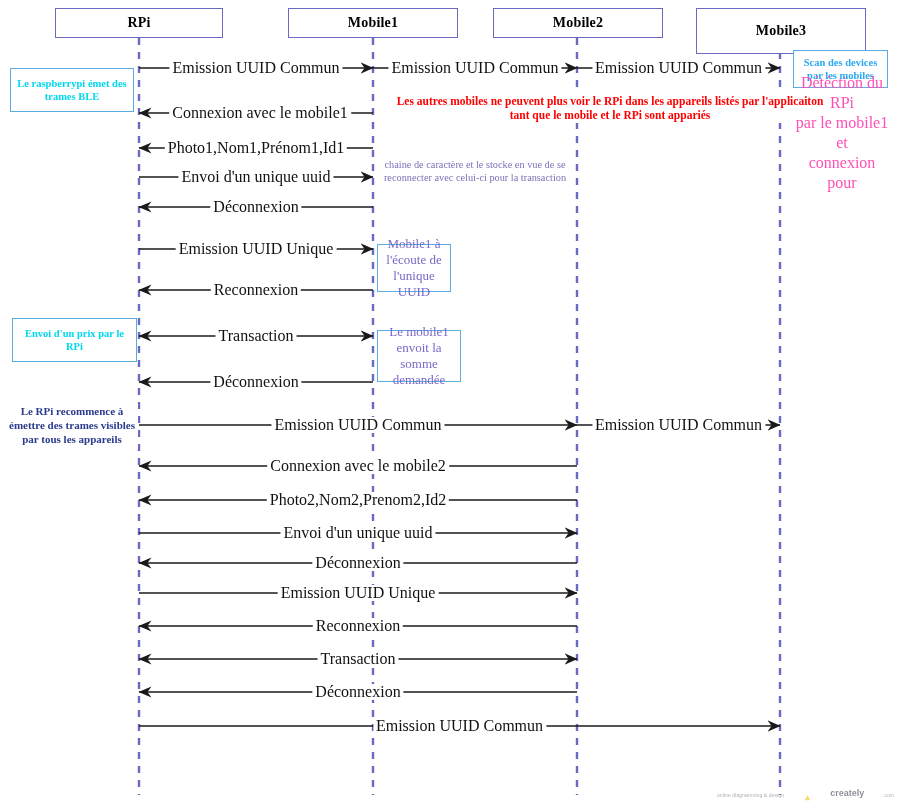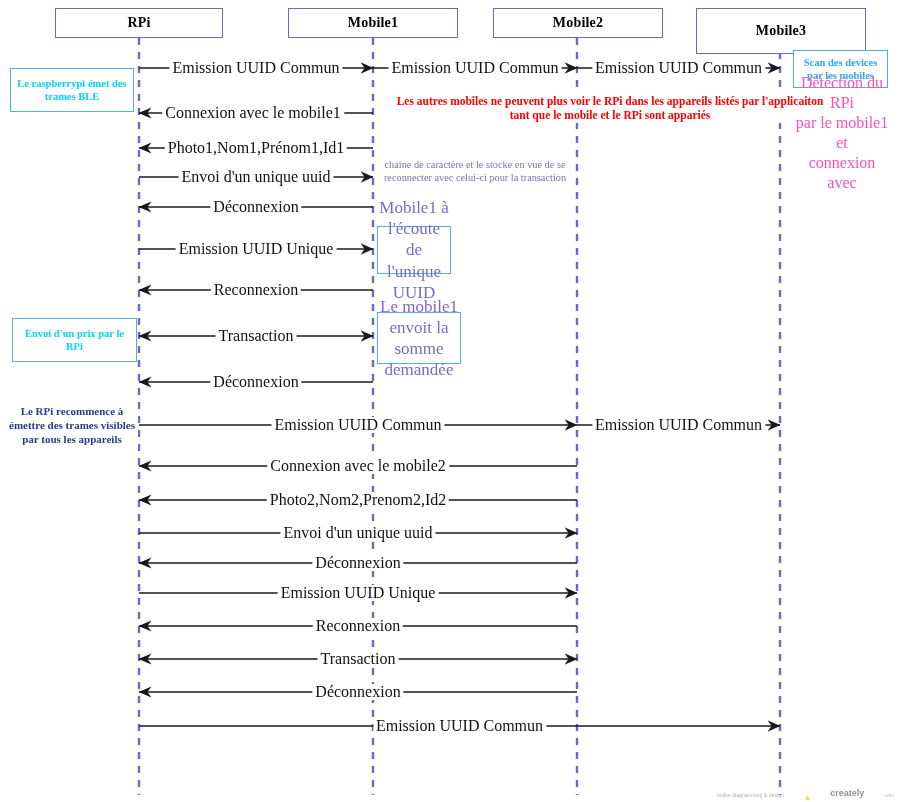--- a/index.html
+++ b/index.html
@@ -39,21 +39,21 @@
   .note{
     position:absolute;
     box-sizing:border-box;
     text-align:center;
     line-height:1.25;
     background:#ffffff;
   }
   .note.boxed{border:1.3px solid #5aade0;}
   .note-cyan{color:#00d8f0;font-weight:bold;font-size:10.5px;}
   .note-blue{color:#2aa8f2;font-weight:bold;font-size:10.5px;}
-  .note-purple{color:#7b68c8;font-size:17px;}
+  .note-purple{color:#7b68c8;font-size:13px;margin-top:18px;}
   .note-purple-plain{color:#8070b8;font-size:10.3px;}
   .note-navy{color:#2a3a8c;font-weight:bold;font-size:11px;}
   .note-red{color:#ff0000;font-weight:bold;font-size:11.5px;}
   .note-pink{color:#ff4fb5;font-size:16px;}
 
   .note-inner{display:flex;flex-direction:column;align-items:center;justify-content:center;height:100%;width:100%;}
 
   .watermark{
     position:absolute;
     right:6px;bottom:4px;
@@ -122,21 +122,21 @@
         <span>Mobile2</span>
       </div>
       <div class="lifeline-head" style="left: 696px; top: 8px; width: 170px; height: 46px;">
         <span>Mobile3</span>
       </div>
     </div>
   <div id="labels-layer">
       <div class="msg-label" style="left: 256px; top: 68px;">Emission UUID Commun</div>
       <div class="msg-label" style="left: 475px; top: 68px;">Emission UUID Commun</div>
       <div class="msg-label" style="left: 678.5px; top: 68px;">Emission UUID Commun</div>
-      <div class="msg-label" style="left: 253px; top: 113px;">Connexion avec le mobile1</div>
+      <div class="msg-label" style="left: 260px; top: 113px;">Connexion avec le mobile1</div>
       <div class="msg-label" style="left: 256px; top: 148px;">Photo1,Nom1,Prénom1,Id1</div>
       <div class="msg-label" style="left: 256px; top: 177px;">Envoi d'un unique uuid</div>
       <div class="msg-label" style="left: 256px; top: 207px;">Déconnexion</div>
       <div class="msg-label" style="left: 256px; top: 249px;">Emission UUID Unique</div>
       <div class="msg-label" style="left: 256px; top: 290px;">Reconnexion</div>
       <div class="msg-label" style="left: 256px; top: 336px;">Transaction</div>
       <div class="msg-label" style="left: 256px; top: 382px;">Déconnexion</div>
       <div class="msg-label" style="left: 358px; top: 425px;">Emission UUID Commun</div>
       <div class="msg-label" style="left: 678.5px; top: 425px;">Emission UUID Commun</div>
       <div class="msg-label" style="left: 358px; top: 466px;">Connexion avec le mobile2</div>
@@ -165,21 +165,21 @@
       <div class="note note-red" style="left: 395px; top: 93px; width: 430px; height: 30px;">
         <div class="note-inner">
           <span>Les autres mobiles ne peuvent plus voir le RPi dans les appareils listés par l'applicaiton</span>
           <span>tant que le mobile et le RPi sont appariés</span>
         </div>
       </div>
       <div class="note note-pink" style="left: 793px; top: 110px; width: 98px; height: 46px;">
         <div class="note-inner">
           <span>Détéction du RPi</span>
           <span>par le mobile1 et</span>
-          <span>connexion avec</span>
+          <span>connexion pour</span>
         </div>
       </div>
       <div class="note note-purple-plain" style="left: 377px; top: 153px; width: 196px; height: 38px;">
         <div class="note-inner">
           <span>chaine de caractère et le stocke en vue de se</span>
           <span>reconnecter avec celui-ci pour la transaction</span>
         </div>
       </div>
       <div class="note note-purple boxed" style="left: 377px; top: 226px; width: 74px; height: 48px;">
         <div class="note-inner">

